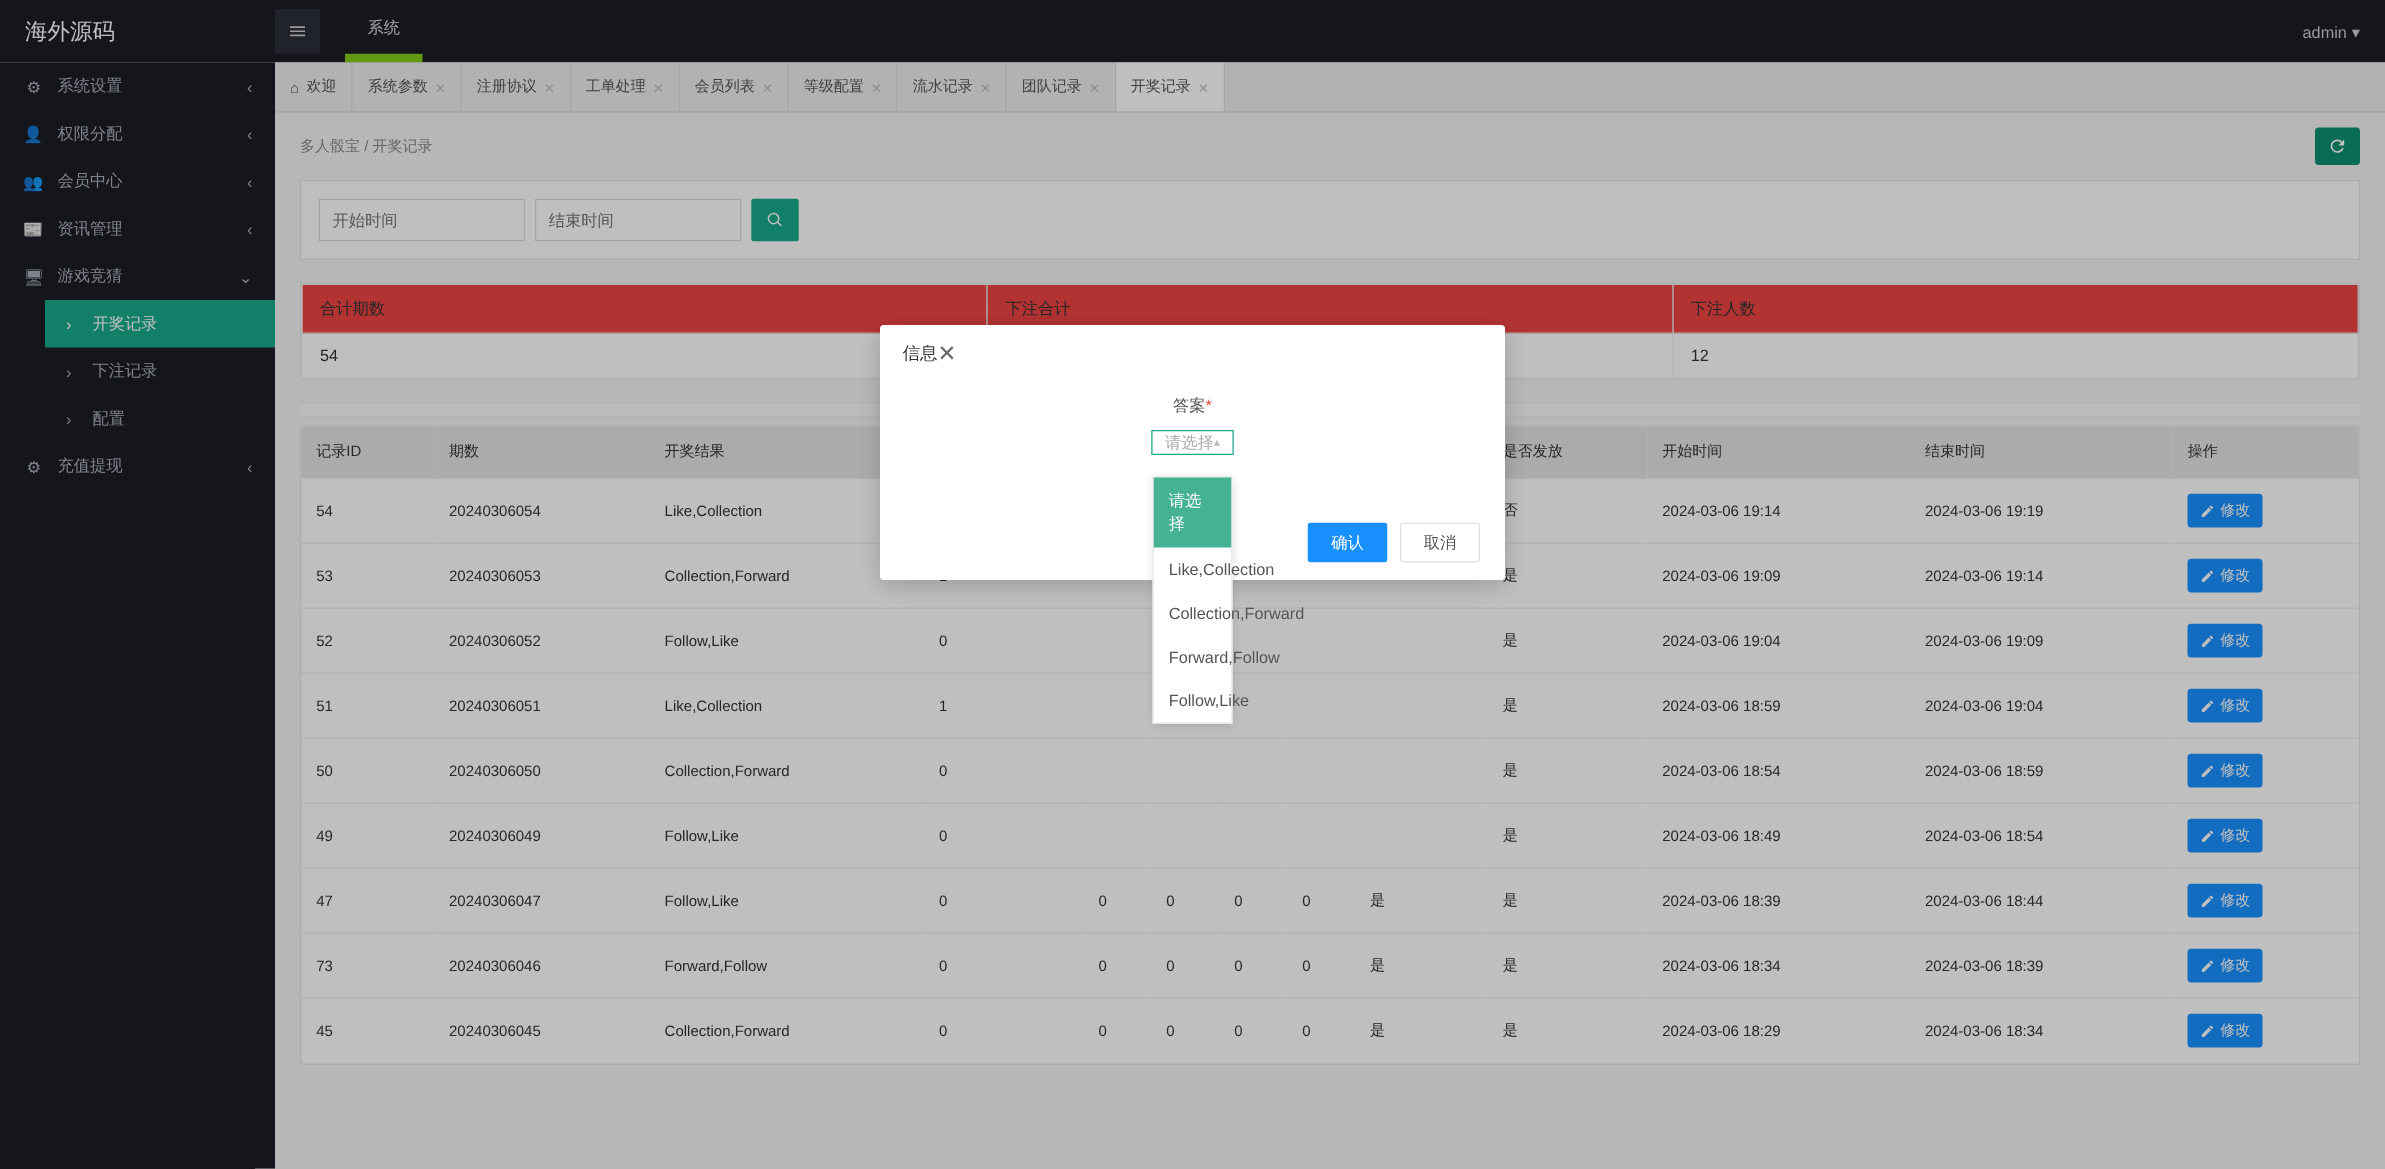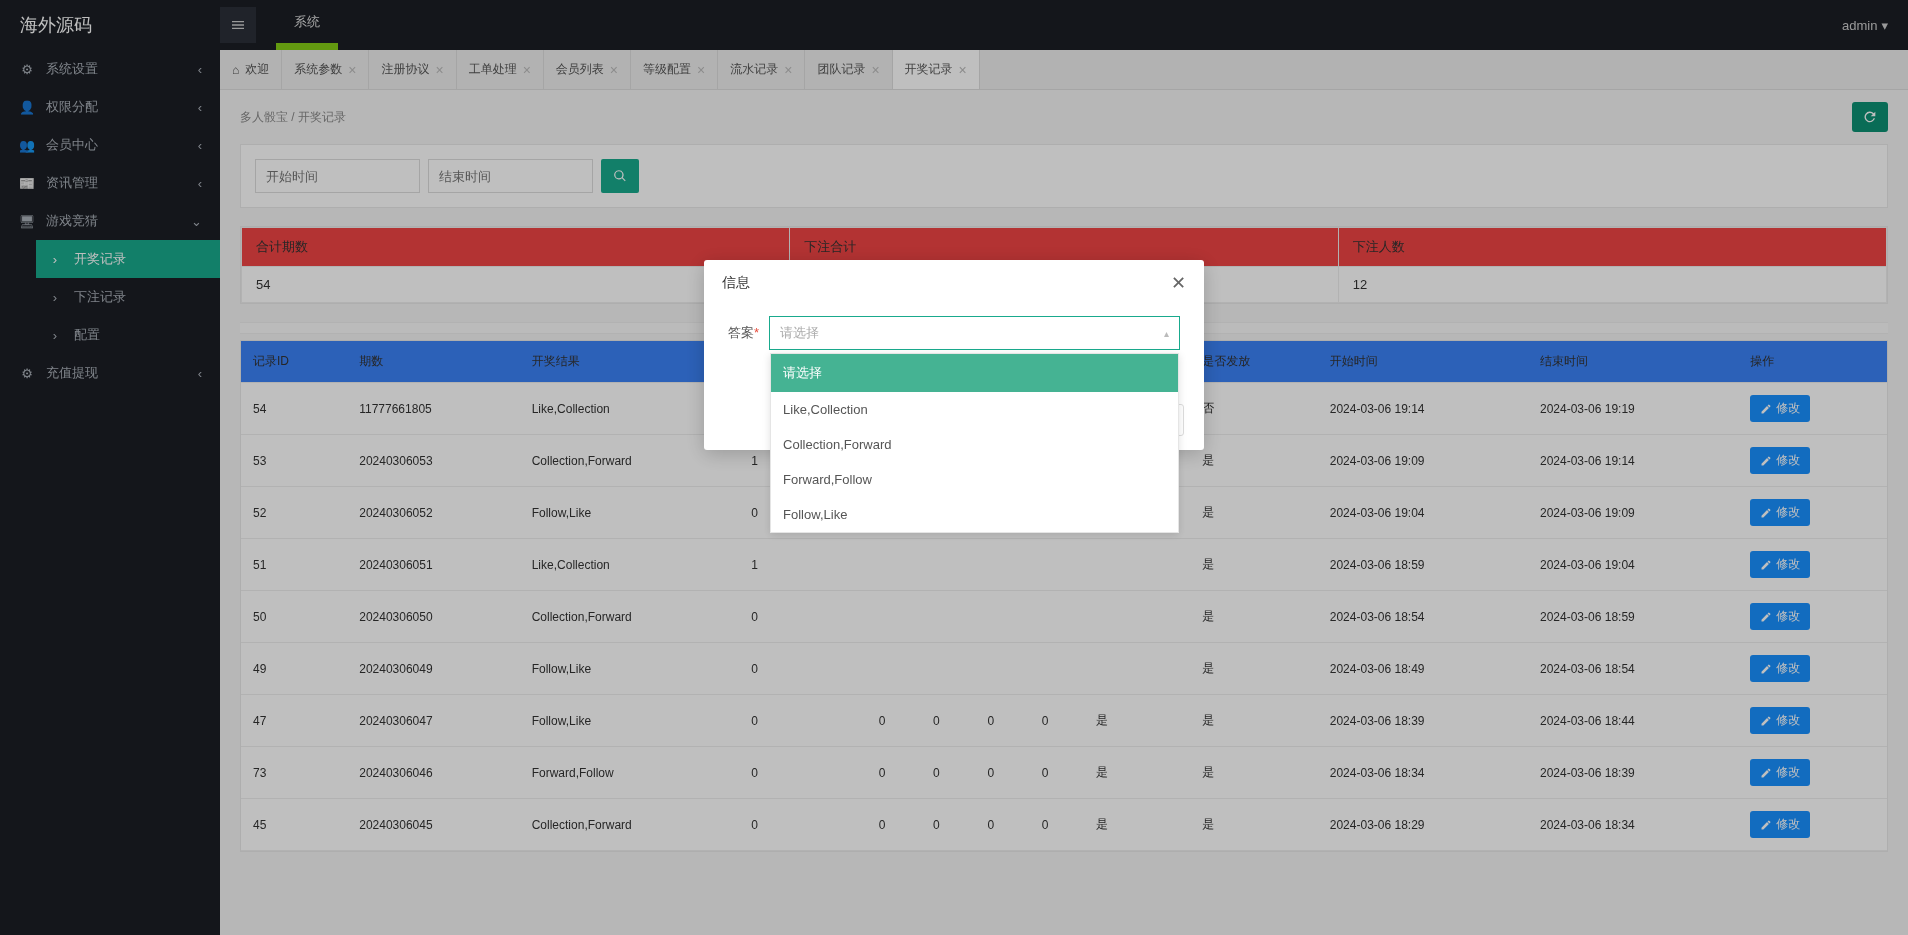--- a/index.html
+++ b/index.html
@@ -32,30 +32,30 @@
 .filter-input { height: 34px; padding: 0 10px; border: 1px solid #ddd; font-size: 13px; }
 .filter-input.w1 { width: 310px; }
 .filter-input.w2 { width: 165px; }
 .search-btn { width: 38px; height: 34px; background: #19aa8d; color: #fff; display: flex; align-items: center; justify-content: center; cursor: pointer; border-radius: 2px; }
 .summary-table { width: 100%; border-collapse: collapse; }
 .summary-table th, .summary-table td { text-align: left; padding: 10px 14px; border: 1px solid #eee; font-weight: normal; font-size: 13px; }
 .summary-table th { background: #ef4444; }
 .table-scroll { overflow-x: auto; }
 .data-table { width: 100%; border-collapse: collapse; min-width: 1500px; }
 .data-table th, .data-table td { text-align: left; padding: 12px 12px; border-bottom: 1px solid #eee; font-size: 12px; font-weight: normal; white-space: nowrap; }
-.data-table thead th { background: #3b82f6; }
+.data-table thead th { background: #e5e5e5; }
 .edit-btn { display: inline-flex; align-items: center; gap: 4px; background: #1890ff; color: #fff; padding: 5px 10px; border-radius: 3px; font-size: 12px; cursor: pointer; }
 .scroll-hint { height: 12px; background: #fafafa; border-top: 1px solid #eee; border-bottom: 1px solid #eee; margin: 0 20px 6px 20px; }
 
 .overlay { position: fixed; inset: 0; background: rgba(0,0,0,0.25); display: flex; align-items: flex-start; justify-content: center; padding-top: 260px; }
 .modal { width: 500px; background: #fff; border-radius: 3px; box-shadow: 0 4px 20px rgba(0,0,0,0.2); }
-.modal-header { display: flex; justify-content: space-between; align-items: center; padding: 12px 18px; font-size: 14px; }
+.modal-header { display: flex; align-items: center; padding: 12px 18px; font-size: 14px; }
 .modal-close { font-size: 18px; cursor: pointer; color: #666; }
 .modal-body { padding: 10px 24px 40px 24px; position: relative; }
-.form-row { display: flex; align-items: center; gap: 10px; }
+.form-row { display: flex; align-items: center; gap: 10px; flex-direction: column; }
 .form-label { font-size: 13px; color: #555; }
 .form-label .req { color: #e74c3c; }
 .select-box { flex: 1; height: 34px; border: 1px solid #19aa8d; display: flex; align-items: center; padding: 0 10px; justify-content: space-between; color: #aaa; cursor: pointer; position: relative; }
 .select-caret { color: #bbb; font-size: 10px; }
 .dropdown { position: absolute; left: 0; right: 0; top: 36px; background: #fff; border: 1px solid #e5e5e5; box-shadow: 0 2px 8px rgba(0,0,0,0.12); z-index: 10; }
 .dropdown-item { padding: 10px 12px; font-size: 13px; cursor: pointer; color: #555; }
 .dropdown-item.selected { background: #45b393; color: #fff; }
 .modal-footer { display: flex; justify-content: flex-end; gap: 10px; padding: 14px 20px; }
 .btn { padding: 6px 18px; border-radius: 3px; font-size: 13px; cursor: pointer; border: 1px solid transparent; }
 .btn-primary { background: #1890ff; color: #fff; }
@@ -225,21 +225,21 @@
                 <th>否开奖</th>
                 <th>是否发放</th>
                 <th>开始时间</th>
                 <th>结束时间</th>
                 <th>操作</th>
               </tr>
             </thead>
           <tbody id="tbody">
               <tr>
                 <td>54</td>
-                <td>11777661805</td>
+                <td>20240306054</td>
                 <td>Like,Collection</td>
                 <td>1</td>
                 <td></td>
                 <td></td>
                 <td></td>
                 <td></td>
                 <td>否</td>
                 <td>否</td>
                 <td>2024-03-06 19:14</td>
                 <td>2024-03-06 19:19</td>

